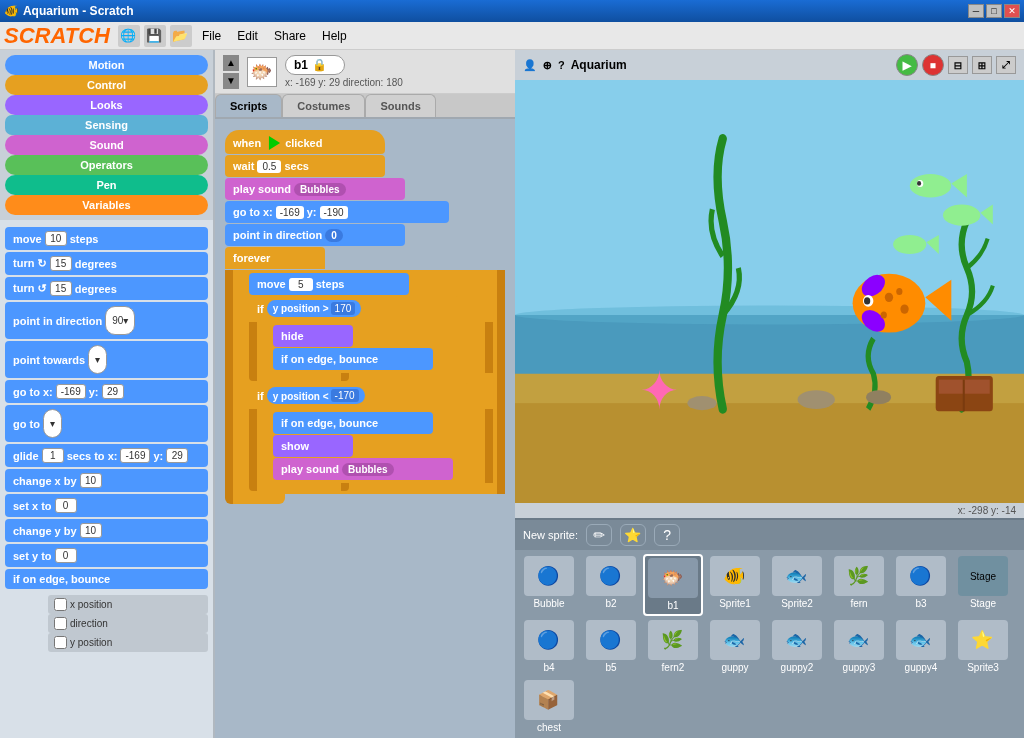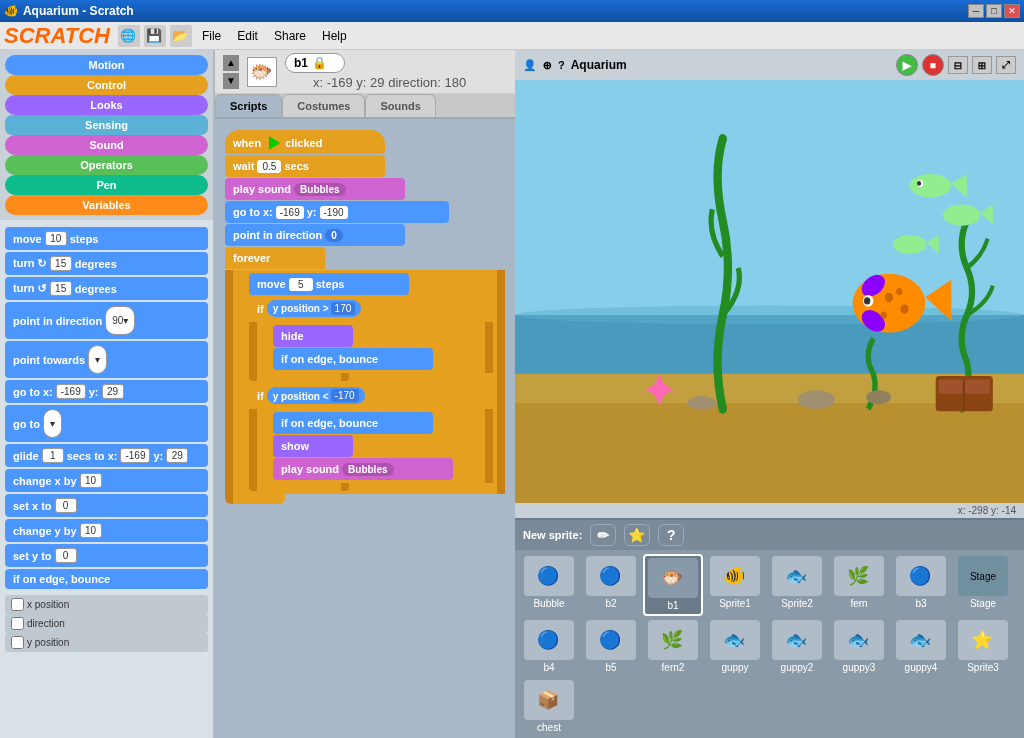--- a/index.html
+++ b/index.html
@@ -141,21 +141,21 @@
     .sprite-name-box {
       background: #fff;
       border: 1px solid #999;
       border-radius: 10px;
       padding: 2px 8px;
       font-size: 12px;
       font-weight: bold;
       min-width: 60px;
       display: flex; align-items: center; gap: 4px;
     }
-    .sprite-coords { font-size: 13px; color: #555; margin-left: 28px; }
+    .sprite-coords { font-size: 10px; color: #555; }
     #tabs {
       display: flex;
       background: #c8c8c8;
       border-bottom: 2px solid #a0a8b0;
     }
     .tab {
       padding: 5px 14px;
       font-size: 11px;
       font-weight: bold;
       cursor: pointer;
@@ -273,21 +273,20 @@
       border-top: 2px solid #6a7a88;
     }
     #sprites-header {
       background: #7a8a98;
       padding: 4px 8px;
       display: flex;
       align-items: center;
       gap: 8px;
       font-size: 11px;
       color: #fff;
-      font-weight: bold;
     }
     #sprites-grid {
       display: flex;
       flex-wrap: wrap;
       padding: 4px;
       gap: 2px;
       overflow-y: auto;
       height: calc(220px - 30px);
     }
     .sprite-item {
@@ -418,21 +417,21 @@
       </div>
       <div class="block block-motion">
         change y by <span class="block-input">10</span>
       </div>
       <div class="block block-motion">
         set y to <span class="block-input">0</span>
       </div>
       <div class="block block-motion">
         if on edge, bounce
       </div>
-      <div style="margin-top:6px;">
+      <div style="margin-top:6px;margin-left:43px;">
         <div class="block-check">
           <input type="checkbox" style=""> x position
         </div>
         <div class="block-check">
           <input type="checkbox" style=""> direction
         </div>
         <div class="block-check">
           <input type="checkbox" style=""> y position
         </div>
       </div>

